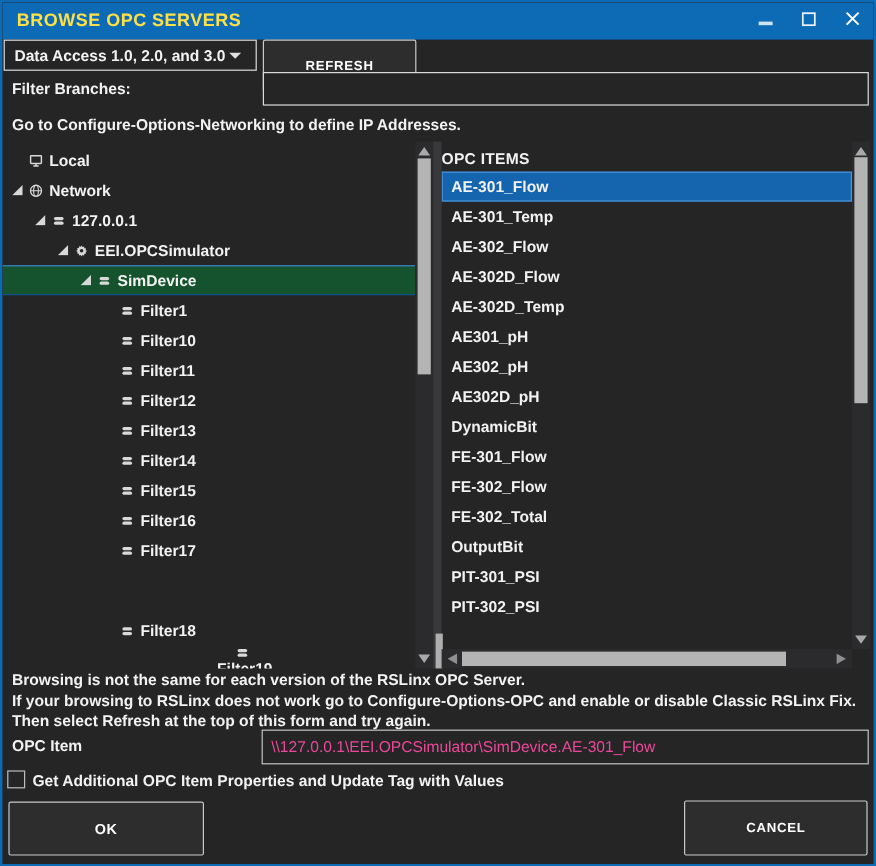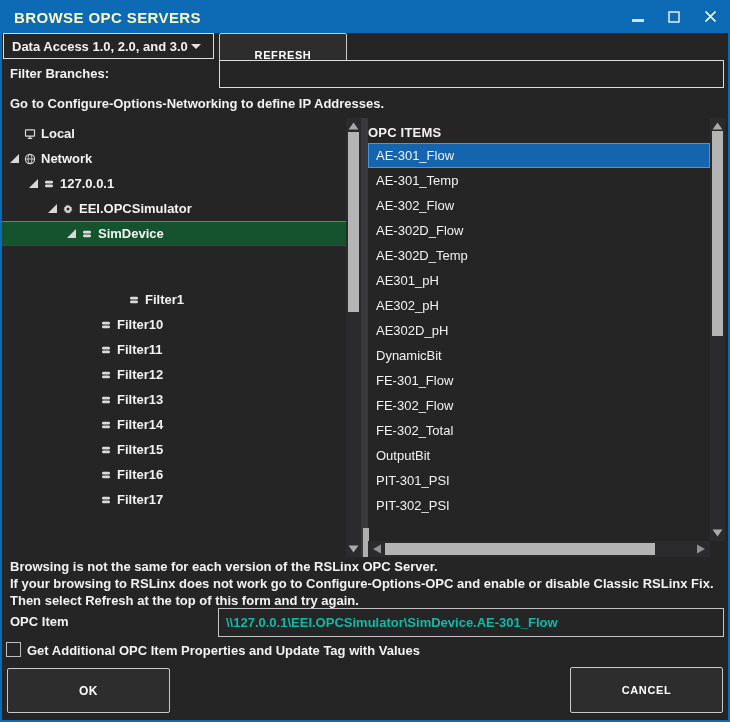--- a/index.html
+++ b/index.html
@@ -1,48 +1,48 @@
 <!DOCTYPE html>
 <html><head>
 <meta charset="utf-8">
 <style>
   html,body{margin:0;padding:0;background:#111;}
   *{box-sizing:border-box;font-family:"Liberation Sans","DejaVu Sans",sans-serif;cursor:default;}
   .window{position:relative;width:730px;height:722px;background:#252526;border:2px solid #0d6bb5;overflow:hidden;color:#f2f2f2;}
 
   
   .titlebar{position:absolute;left:0;top:0;right:0;height:31px;background:#0d6bb5;display:flex;align-items:center;}
-  .title{padding-left:12px;font-size:15px;font-weight:600;letter-spacing:.4px;color:#fef9c3;}
+  .title{padding-left:12px;font-size:15px;font-weight:600;letter-spacing:.4px;color:#fde047;}
   .tb-buttons{margin-left:auto;display:flex;height:100%;}
   .tb-btn{width:36px;height:100%;display:flex;align-items:center;justify-content:center;}
 
   
   .dropdown{position:absolute;left:1px;top:31px;width:211px;height:26px;border:1px solid #dcdcdc;background:#252526;display:flex;align-items:center;}
   .dropdown-label{padding-left:8px;font-size:13px;font-weight:600;white-space:nowrap;}
   .caret{margin-left:auto;margin-right:12px;width:0;height:0;border-left:5px solid transparent;border-right:5px solid transparent;border-top:5px solid #e0e0e0;}
   .btn{position:absolute;background:#2d2d2d;border:1px solid #c9c9c9;border-radius:2px;color:#fff;font-size:11px;font-weight:700;letter-spacing:.6px;display:flex;align-items:center;justify-content:center;}
   .refresh-btn{left:217px;top:31px;width:128px;height:44px;}
   .label{position:absolute;font-size:13px;font-weight:600;white-space:nowrap;}
   .filter-label{left:8px;top:64px;}
-  .tb-input{position:absolute;background:#252526;border:1px solid #dcdcdc;color:#14b8a6;font-size:13px;padding:12px 7px;outline:none;font-weight:bold;}
+  .tb-input{position:absolute;background:#252526;border:1px solid #dcdcdc;color:#ec4899;font-size:13px;padding:12px 7px;outline:none;}
   .filter-input{left:217px;top:58px;width:505px;height:28px;}
   .note{position:absolute;left:8px;top:94px;font-size:13px;font-weight:600;}
 
   
   .tree{position:absolute;left:0;top:116px;width:344px;height:439px;overflow:hidden;padding-top:3px;}
   .tree-row{height:25px;display:flex;align-items:center;font-size:13px;font-weight:600;white-space:nowrap;}
   .tree-row.selected{background:#14532d;border-top:1px solid #3c86cc;border-bottom:1px solid #0f4f8c;}
   .expander{width:9px;height:9px;background:#d8d8d8;clip-path:polygon(100% 0,100% 100%,0 100%);margin-right:5px;flex:none;}
   .expander-spacer{width:14px;flex:none;}
   .tree-icon{width:12px;height:12px;margin-right:5px;flex:none;display:flex;align-items:center;justify-content:center;}
 
   
   .list{position:absolute;left:366px;top:116px;width:342px;height:423px;overflow:hidden;padding-top:3px;}
   .list-header{height:22px;display:flex;align-items:center;padding-left:0;font-size:13px;font-weight:700;letter-spacing:.2px;}
-  .opc-row{height:25px;display:flex;align-items:center;padding-left:7px;font-size:13px;font-weight:400;border:1px solid transparent;}
+  .opc-row{height:25px;display:flex;align-items:center;padding-left:7px;font-size:13px;font-weight:700;border:1px solid transparent;}
   .opc-row.selected{background:#1464ae;border:1px solid #4a94d8;}
 
   
   .vscroll{position:absolute;width:15px;background:#2b2b2d;}
   .tree-vscroll{left:344px;top:116px;height:439px;}
   .list-vscroll{left:708px;top:116px;height:423px;}
   .sb-up,.sb-down{position:absolute;left:2px;width:11px;height:10px;background:#a9a9a9;}
   .sb-up{top:3px;clip-path:polygon(50% 15%,5% 85%,95% 85%);}
   .sb-down{bottom:3px;clip-path:polygon(5% 15%,95% 15%,50% 85%);}
   .sb-thumb{position:absolute;left:2px;width:11px;background:#b4b4b4;}
@@ -152,21 +152,21 @@
       <div class="tree-row selected" style="padding-left: 65px;">
         <span class="expander"></span>
         <span class="tree-icon">
           <svg width="12" height="12" viewBox="0 0 12 12">
             <rect x="2" y="2.8" width="8" height="2.7" rx="1.35" fill="#d9d9d9"></rect>
             <rect x="2" y="6.6" width="8" height="2.7" rx="1.35" fill="#d9d9d9"></rect>
           </svg>
         </span>
         <span>SimDevice</span>
       </div>
-      <div class="tree-row" style="padding-left: 112px; margin-top: 41px;">
+      <div class="tree-row" style="padding-left: 84px;">
         <span class="expander-spacer"></span>
         <span class="tree-icon">
           <svg width="12" height="12" viewBox="0 0 12 12">
             <rect x="2" y="2.8" width="8" height="2.7" rx="1.35" fill="#d9d9d9"></rect>
             <rect x="2" y="6.6" width="8" height="2.7" rx="1.35" fill="#d9d9d9"></rect>
           </svg>
         </span>
         <span>Filter1</span>
       </div>
       <div class="tree-row" style="padding-left: 84px;">

